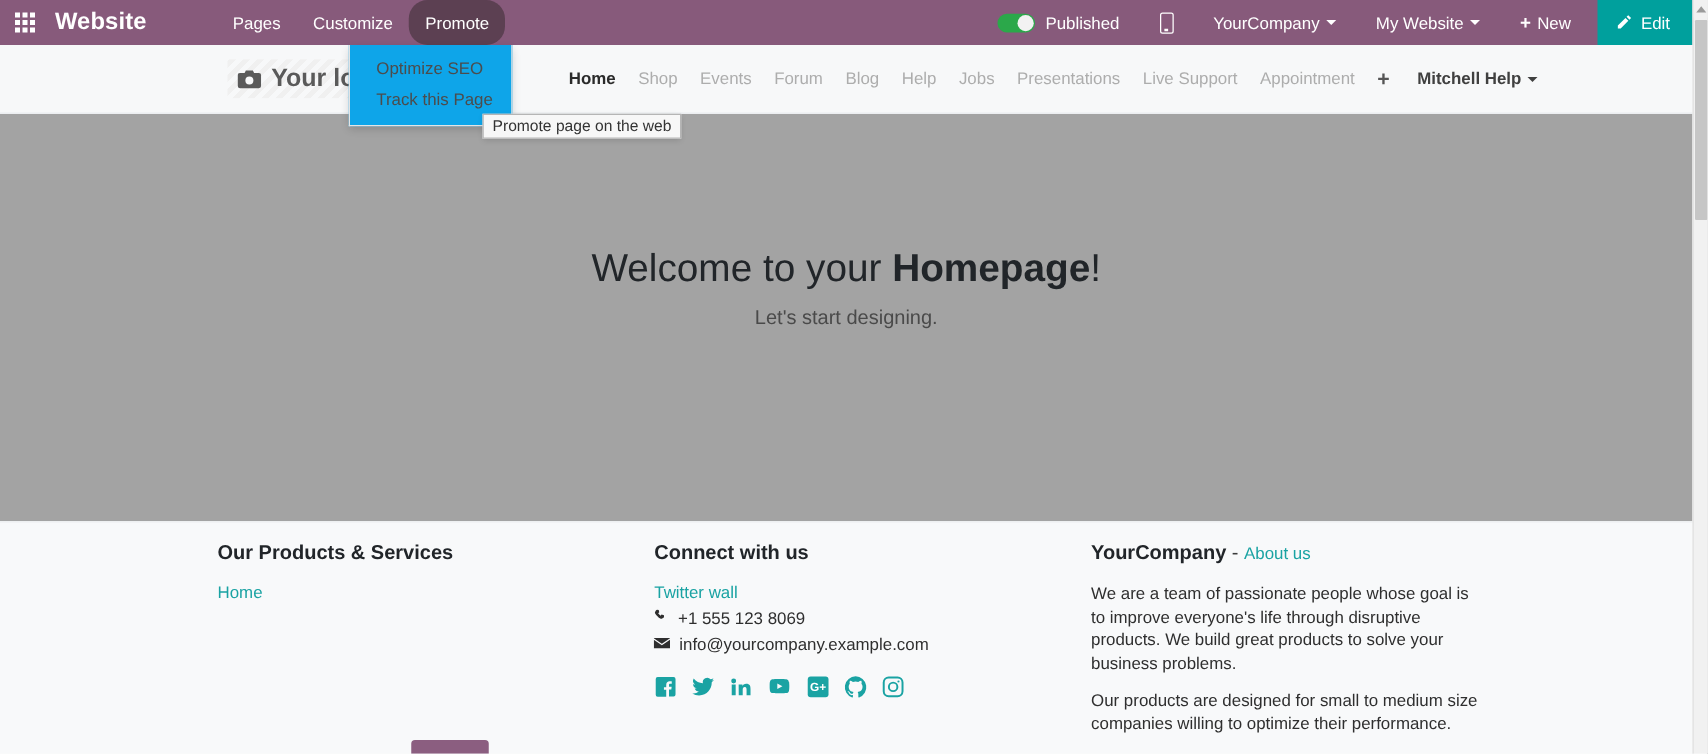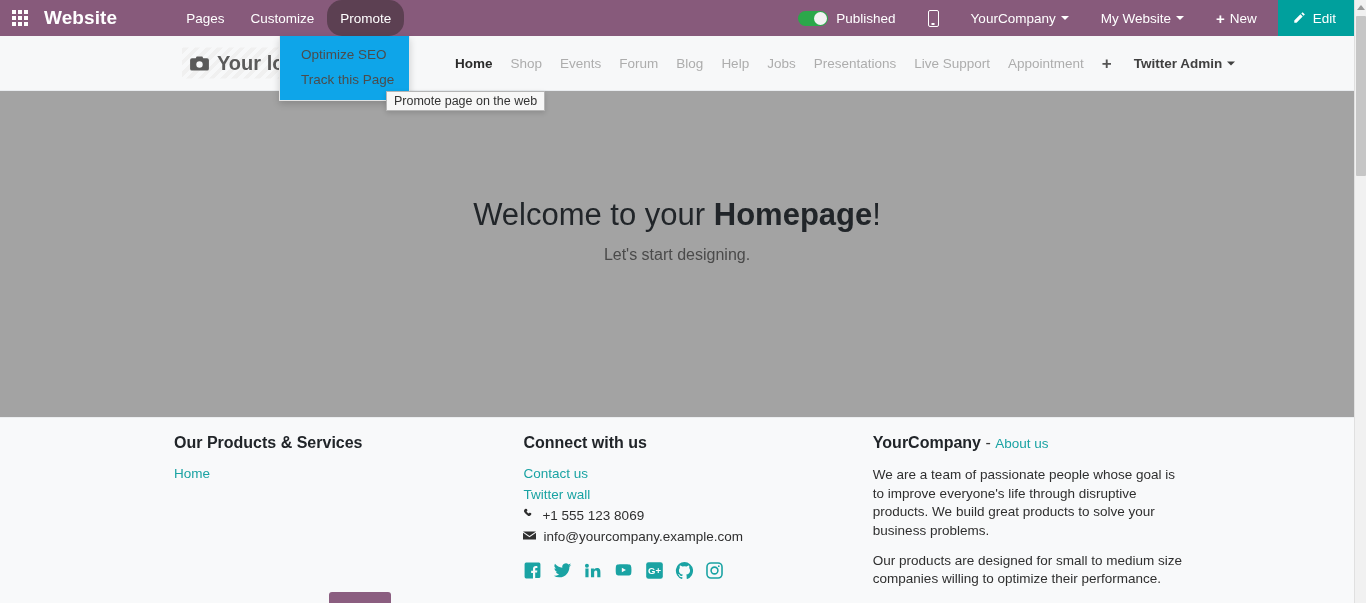--- a/index.html
+++ b/index.html
@@ -403,42 +403,41 @@
       <div class="nav-link">Events</div>
       <div class="nav-link">Forum</div>
       <div class="nav-link">Blog</div>
       <div class="nav-link">Help</div>
       <div class="nav-link">Jobs</div>
       <div class="nav-link">Presentations</div>
       <div class="nav-link">Live Support</div>
       <div class="nav-link">Appointment</div>
       <div class="nav-plus">+</div>
       <div class="user-menu">
-        <span>Twitter Admin</span>
+        <span>Mitchell Help</span>
         <span class="caret"></span>
       </div>
     </div>
   </div>
 
   <div class="hero">
     <h1><span>Welcome to your </span><b>Homepage</b><span>!</span></h1>
     <p>Let's start designing.</p>
   </div>
 
   <div class="footer">
     <div class="footer-cols">
 
       <div class="fcol fcol-1">
         <h5>Our Products &amp; Services</h5>
         <a class="flink">Home</a>
       </div>
 
       <div class="fcol fcol-2">
         <h5>Connect with us</h5>
-        <a class="flink">Contact us</a>
         <a class="flink">Twitter wall</a>
         <div class="fline">
           <span>
             <svg width="12" height="12" viewBox="0 0 16 16" fill="#2f2f2f">
               <path d="M3.6 1c-.5 0-1 .3-1.3.8L1.4 3.4c-.3.5-.2 1.1.1 1.6 1.2 2 3.5 4.3 5.5 5.5.5.3 1.1.4 1.6.1l1.6-.9c.5-.3.8-.8.8-1.3l-.1-1.6-2.6-.6-1 1.2c-1-.6-2-1.6-2.6-2.6l1.2-1-.6-2.6z"></path>
             </svg>
           </span>
           <span>+1 555 123 8069</span>
         </div>
         <div class="fline">

